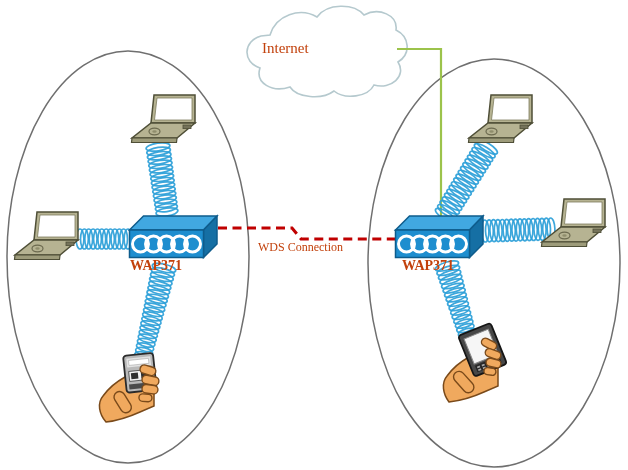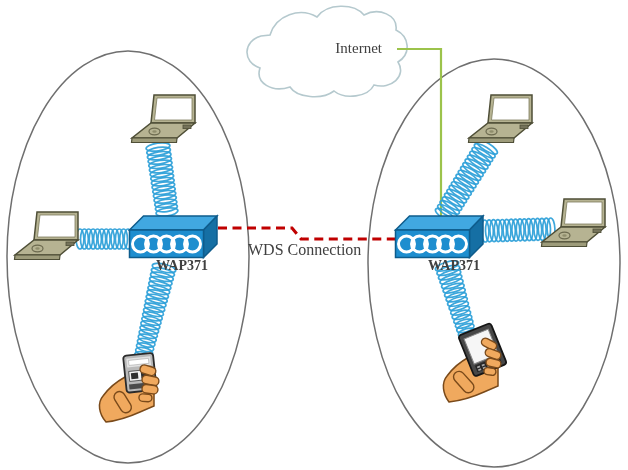--- a/index.html
+++ b/index.html
@@ -1,22 +1,22 @@
 <!DOCTYPE html>
 <html><head>
 <meta charset="utf-8">
 <style>
   html,body{margin:0;padding:0;background:#fff;}
   .canvas{position:relative;width:628px;height:470px;background:#ffffff;overflow:hidden;
           font-family:"Liberation Serif", serif;}
   .canvas svg{position:absolute;left:0;top:0;}
-  .lbl{position:absolute;color:#404040;text-align:right;line-height:1.1;
+  .lbl{position:absolute;color:#c2410c;text-align:left;line-height:1.1;
        font-family:"Liberation Serif", serif;white-space:nowrap;}
   #internet-label{left:262px;top:40px;width:120px;font-size:15px;}
-  #wds-label{left:248px;top:241px;width:112px;font-size:16px;}
+  #wds-label{left:258px;top:241px;width:112px;font-size:12px;}
   #wap-left-label{left:130px;top:258px;width:78px;font-size:14px;font-weight:600;}
   #wap-right-label{left:402px;top:258px;width:78px;font-size:14px;font-weight:600;}
 </style>
 </head>
 <body>
 
 <div class="canvas">
 
 <svg width="628" height="470" viewBox="0 0 628 470" xmlns="http://www.w3.org/2000/svg">
   <defs>

